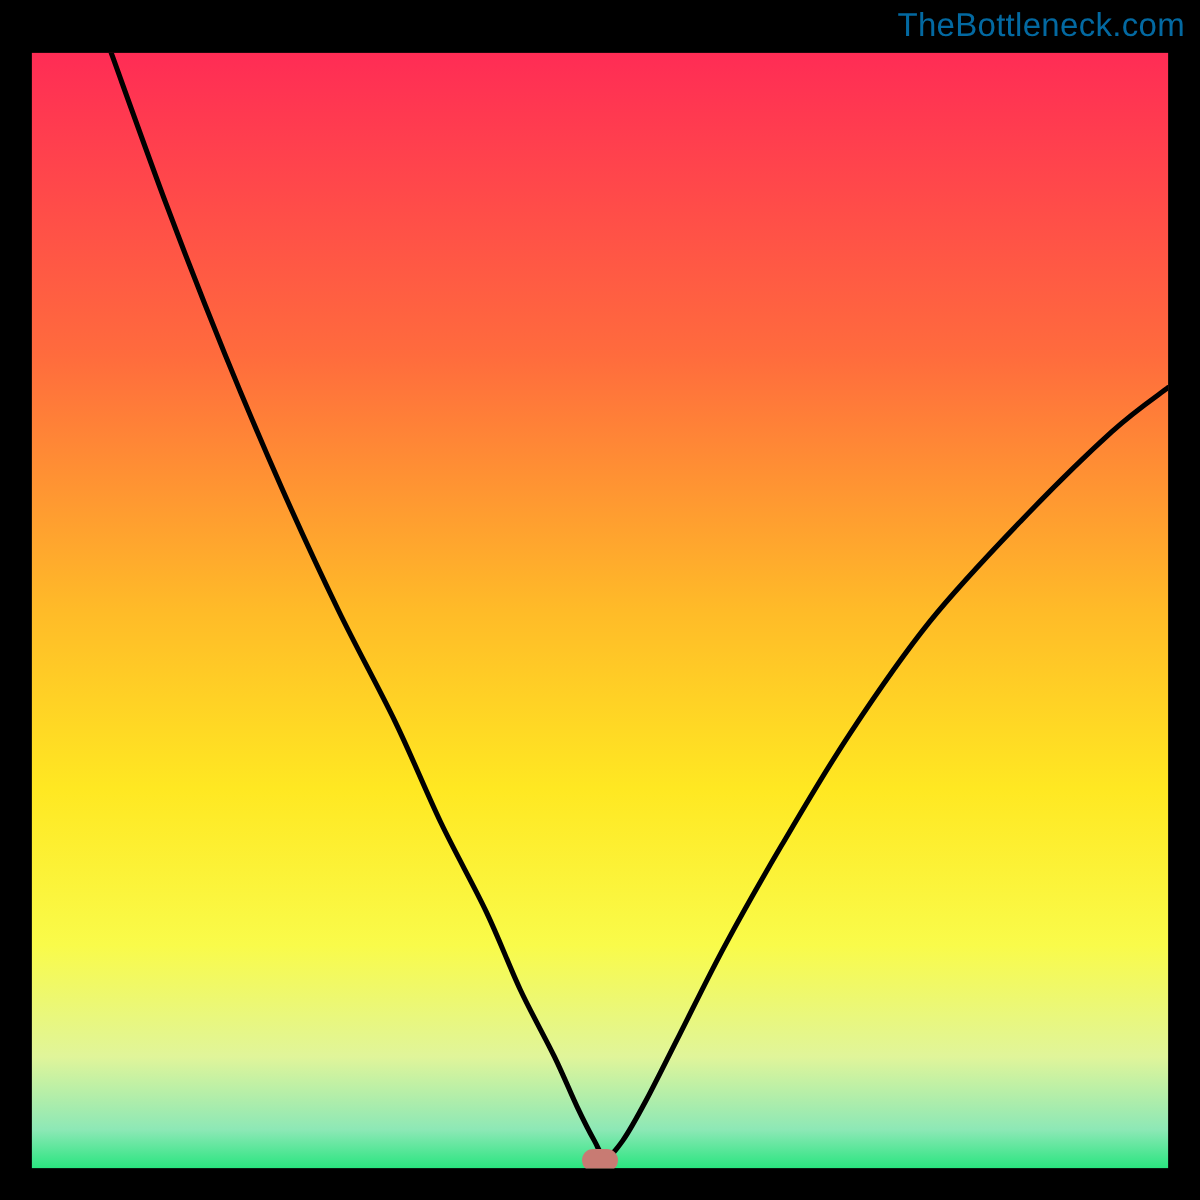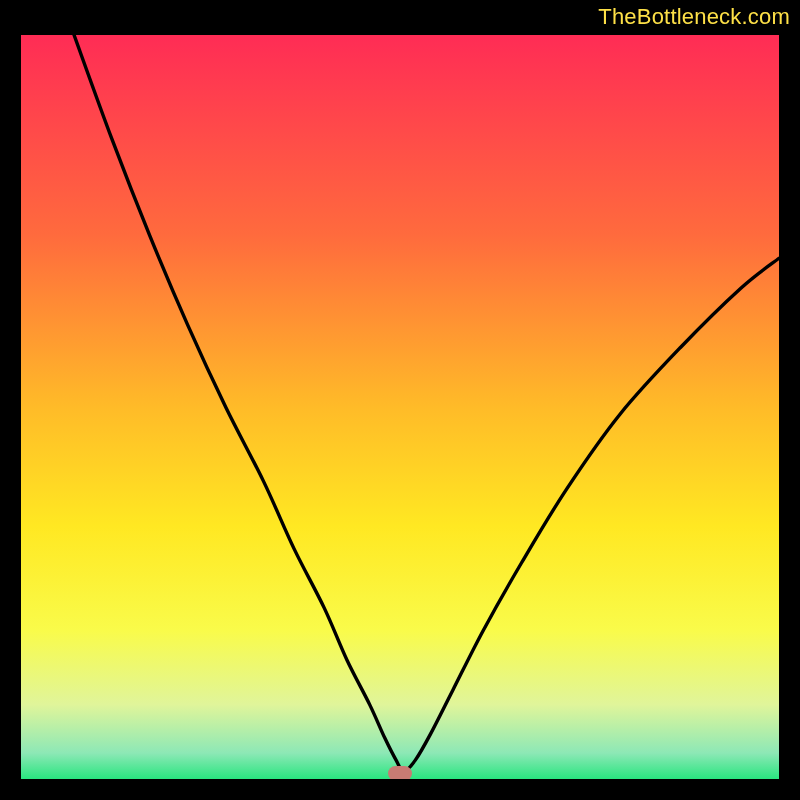--- a/index.html
+++ b/index.html
@@ -13,21 +13,21 @@
     height: 800px;
     background: #000;
   }
   .watermark {
     position: absolute;
     top: 4px;
     right: 10px;
     font-family: Arial, Helvetica, sans-serif;
     font-size: 22px;
     font-weight: 500;
-    color: #fde047;
+    color: #0369a1;
     letter-spacing: 0.2px;
     z-index: 10;
   }
   .plot-border {
     position: absolute;
     left: 13px;
     top: 27px;
     width: 774px;
     height: 760px;
     background: #000;

